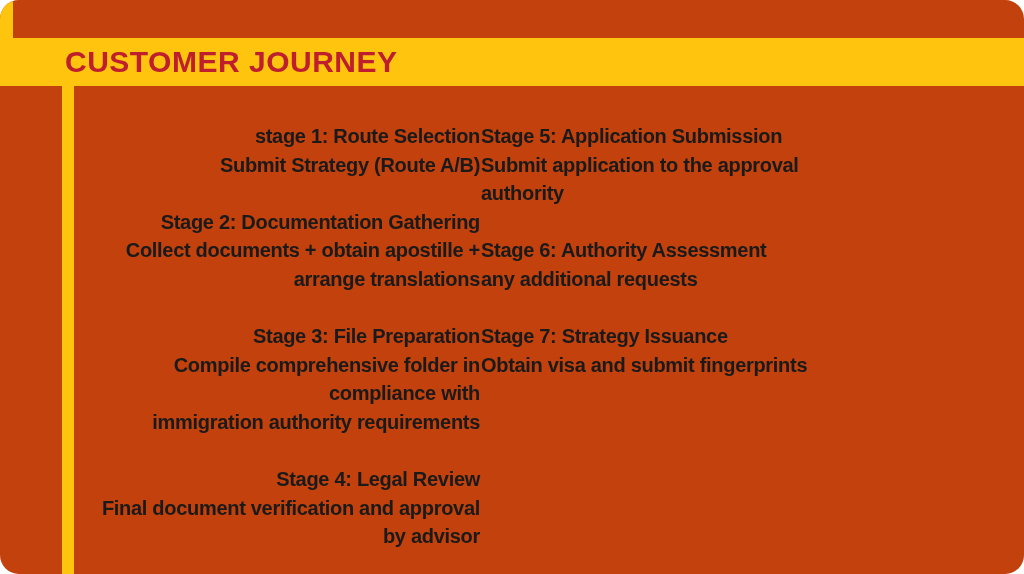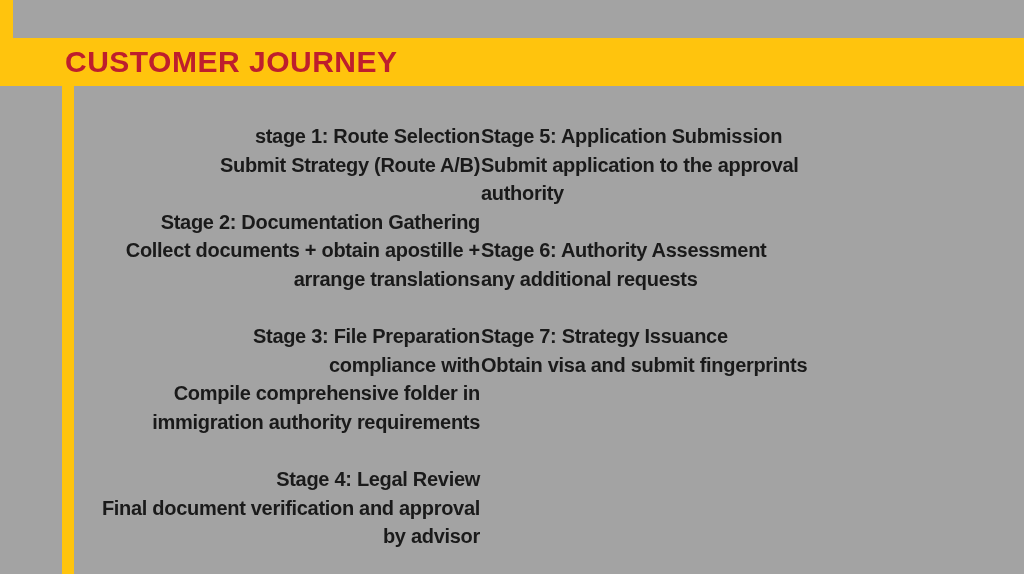--- a/index.html
+++ b/index.html
@@ -5,22 +5,23 @@
   html, body {
     margin: 0;
     padding: 0;
     background: #ffffff;
     font-family: "Liberation Sans", sans-serif;
   }
   .slide {
     position: relative;
     width: 1024px;
     height: 574px;
-    background: #a3a3a3;
+    background: #c2410c;
     overflow: hidden;
+    border-radius: 19px;
   }
   .corner-strip {
     position: absolute;
     left: 0;
     top: 0;
     width: 13px;
     height: 40px;
     background: #FFC40D;
   }
   .header-band {
@@ -79,22 +80,22 @@
         <div class="text-line">stage 1: Route Selection</div>
         <div class="text-line">Submit Strategy (Route A/B)</div>
       </div>
       <div class="stage-block">
         <div class="text-line">Stage 2: Documentation Gathering</div>
         <div class="text-line">Collect documents + obtain apostille +</div>
         <div class="text-line">arrange translations</div>
       </div>
       <div class="stage-block">
         <div class="text-line">Stage 3: File Preparation</div>
+        <div class="text-line">Compile comprehensive folder in</div>
         <div class="text-line">compliance with</div>
-        <div class="text-line">Compile comprehensive folder in</div>
         <div class="text-line">immigration authority requirements</div>
       </div>
       <div class="stage-block">
         <div class="text-line">Stage 4: Legal Review</div>
         <div class="text-line">Final document verification and approval</div>
         <div class="text-line">by advisor</div>
       </div>
     </div>
   <div class="col col-right">
       <div class="stage-block">

